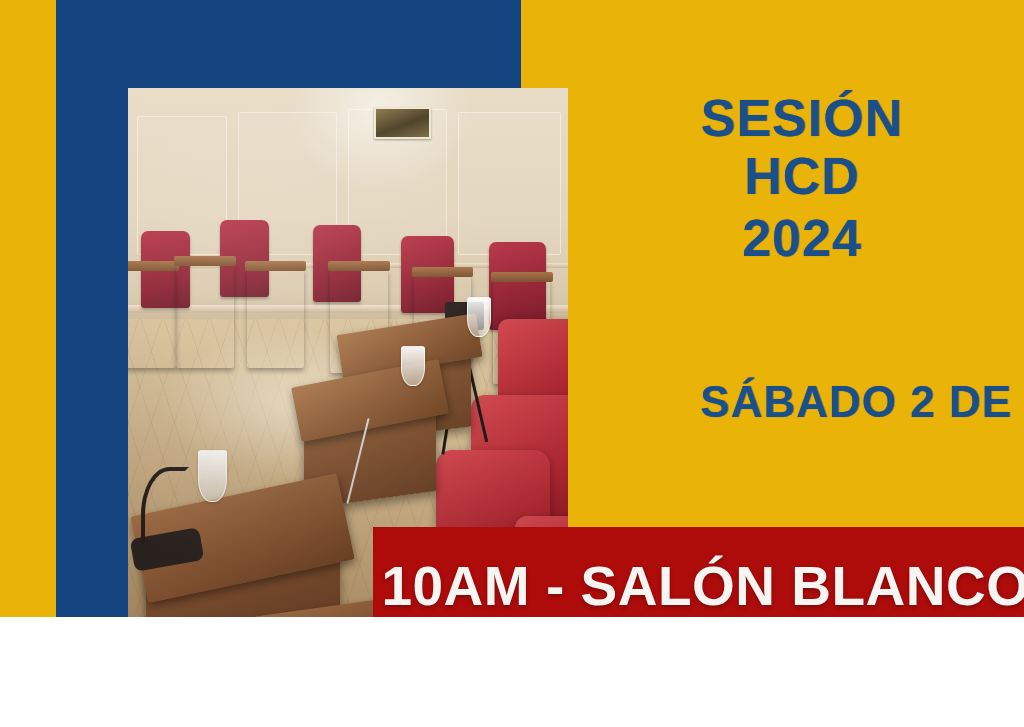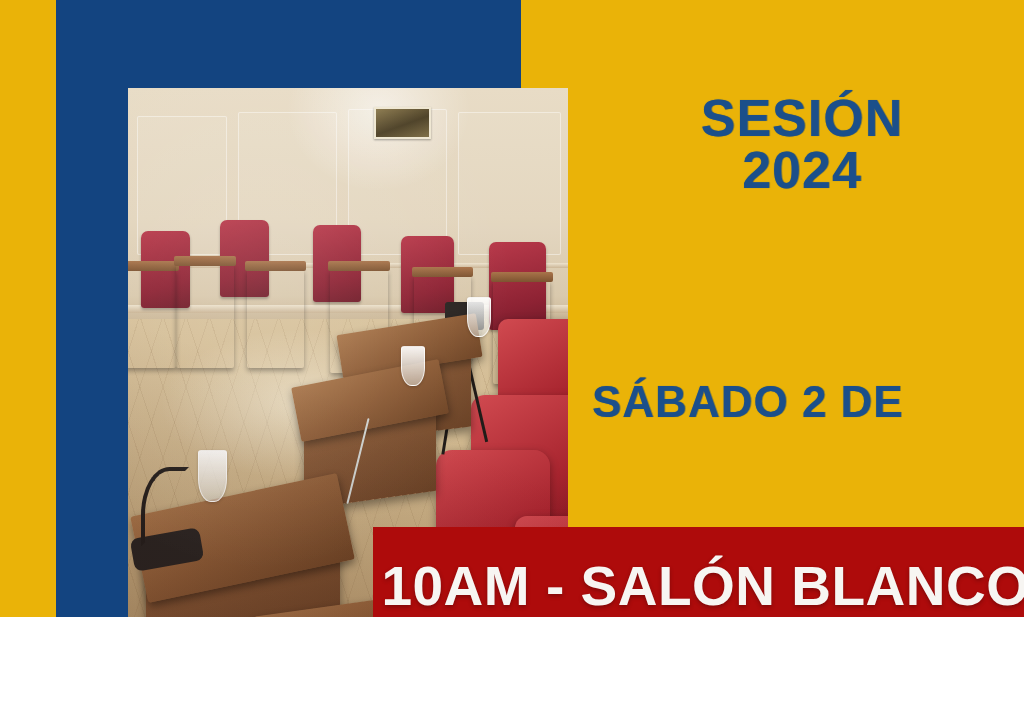--- a/index.html
+++ b/index.html
@@ -188,28 +188,28 @@
     font-weight: bold;
     letter-spacing: 1px;
     line-height: 1.0;
     text-shadow:
       0 0 1px rgba(27,79,138,.55),
       1px 0 0 rgba(18,62,112,.35);
   }
   .headline .l1 { font-size: 52px; }
   .headline .l2 { font-size: 52px; margin-top: 6px; }
   .headline .l3 { font-size: 52px; margin-top: 6px; }
-  .headline .l4 { font-size: 52px; margin-top: 0; }
+  .headline .l4 { font-size: 52px; margin-top: 10px; }
 
   .subhead {
     position: absolute;
     left: 592px;
     top: 378px;
     width: 420px;
-    text-align: left;
+    text-align: right;
     color: #1b4f8a;
     font-family: "Liberation Sans", sans-serif;
     font-weight: bold;
     font-size: 44px;
     line-height: 1.08;
     letter-spacing: 1px;
     text-shadow:
       0 0 1px rgba(27,79,138,.55),
       1px 0 0 rgba(18,62,112,.35);
   }
@@ -317,20 +317,21 @@
       <div class="metal" style="left:1%;top:81%;width:16%;height:6%;border-radius:8px;transform:rotate(-10deg);"></div>
       <div class="mic-arm" style="left:3%;top:69%;width:9%;height:13%;"></div>
       <div class="metal" style="left:52%;top:60%;width:2px;height:16%;transform:rotate(14deg);background:#cfd3d0;"></div>
 
       <div class="photo-shade"></div>
     </div>
   </div>
 
   <div class="headline">
     <div class="l1">SESIÓN</div>
+    <div class="l3">HCD</div>
     <div class="l4">2024</div>
   </div>
 
   <div class="subhead">
     <div>SÁBADO 2 DE</div>
   </div>
 
   <div class="red-banner">
     <span class="banner-text">10AM - SALÓN BLANCO</span>
   </div>

